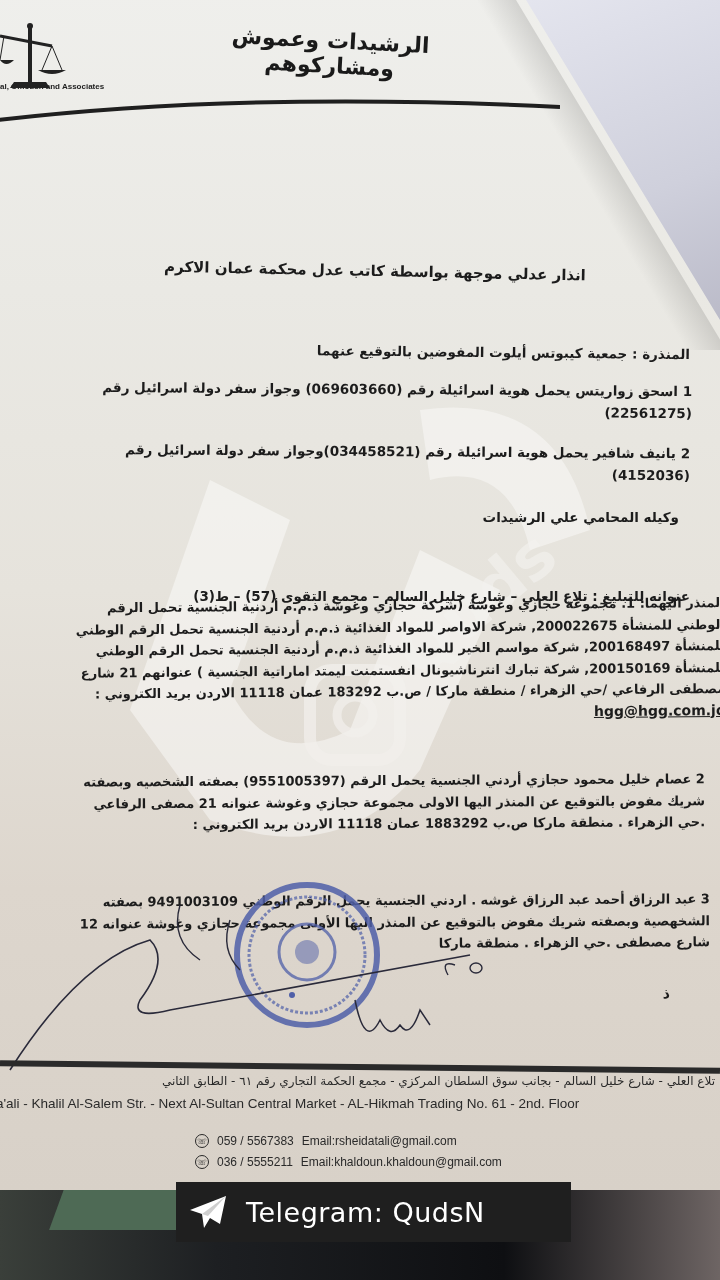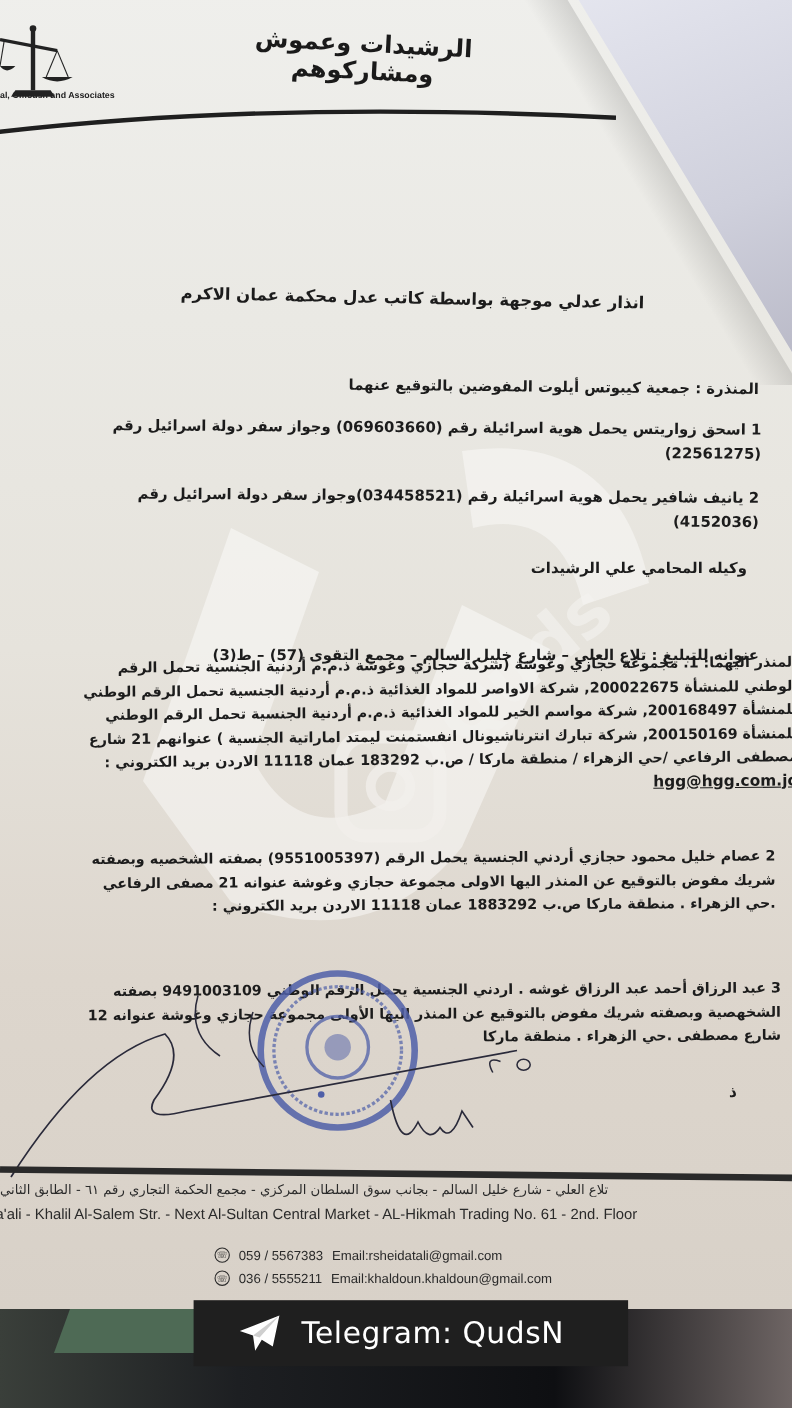--- a/index.html
+++ b/index.html
@@ -73,41 +73,41 @@
       opacity: 0.55;
     }
     
     .stamp {
       position: absolute; left: 232px; top: 880px; width: 150px; height: 150px;
     }
     .signature { position: absolute; left: 0; top: 900px; width: 520px; height: 180px; }
     
     .footer-rule { position: absolute; left: 0; top: 1064px; width: 720px; height: 6px; background: #2a2a2a; transform: rotate(0.6deg); }
     .footer-ar {
-      position: absolute; left: 0; top: 1074px; width: 715px; text-align: left; direction: rtl;
+      position: absolute; left: 0; top: 1074px; width: 715px; text-align: right; direction: rtl;
       font-size: 12px; color: #2a2a2a; white-space: nowrap; overflow: hidden;
     }
     .footer-en {
       position: absolute; left: -4px; top: 1096px; width: 730px; white-space: nowrap; overflow: hidden;
       font-family: "Liberation Sans", sans-serif; font-size: 13.5px; color: #2a2a2a;
     }
     .contact-row {
       position: absolute; left: 195px; font-family: "Liberation Sans", sans-serif; font-size: 12px; color: #2a2a2a;
       display: flex; align-items: center; gap: 8px;
     }
     .contact-row.r1 { top: 1134px; }
     .contact-row.r2 { top: 1155px; }
     .phone-icon {
       width: 12px; height: 12px; border: 1.5px solid #2a2a2a; border-radius: 50%;
       display: inline-flex; align-items: center; justify-content: center; font-size: 8px;
     }
     
     .telegram-banner {
       position: absolute; left: 176px; top: 1182px; width: 395px; height: 60px;
-      background: #1f1f1f; display: flex; align-items: center; gap: 18px; padding-left: 40px; box-sizing: border-box;
+      background: #1f1f1f; display: flex; align-items: center; gap: 18px; padding-left: 12px; box-sizing: border-box;
     }
     .telegram-label {
       color: #ffffff; font-family: "DejaVu Sans", sans-serif; font-size: 27px; letter-spacing: 0.5px;
     }
   </style>
 </head>
 <body>
 
 <div class="bg-top-right"></div>
 <div class="bg-bottom">

